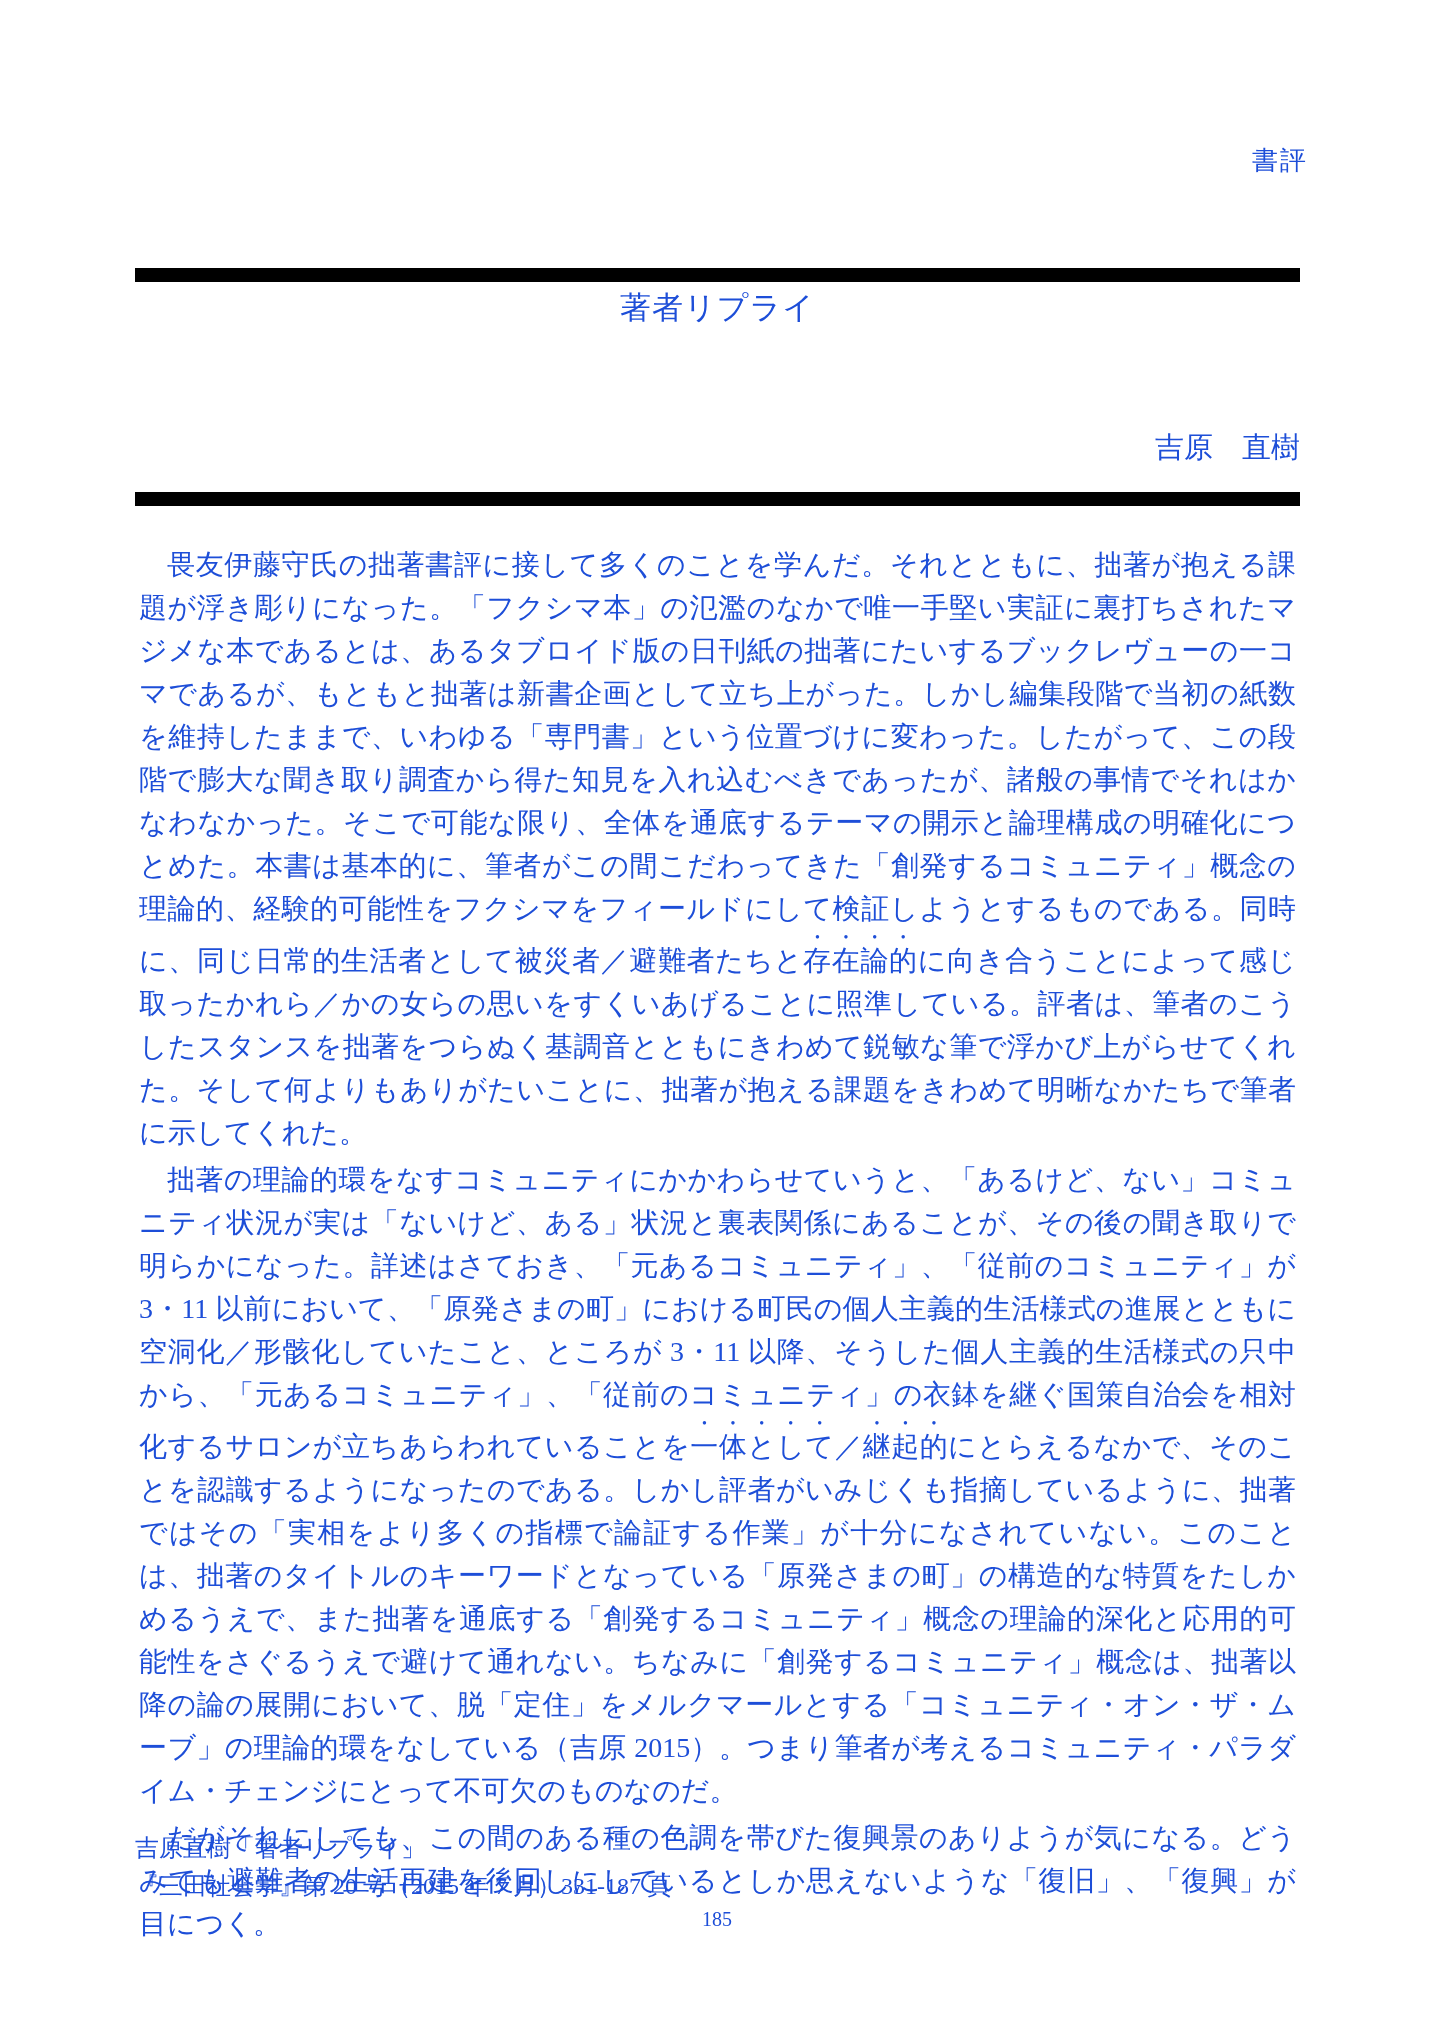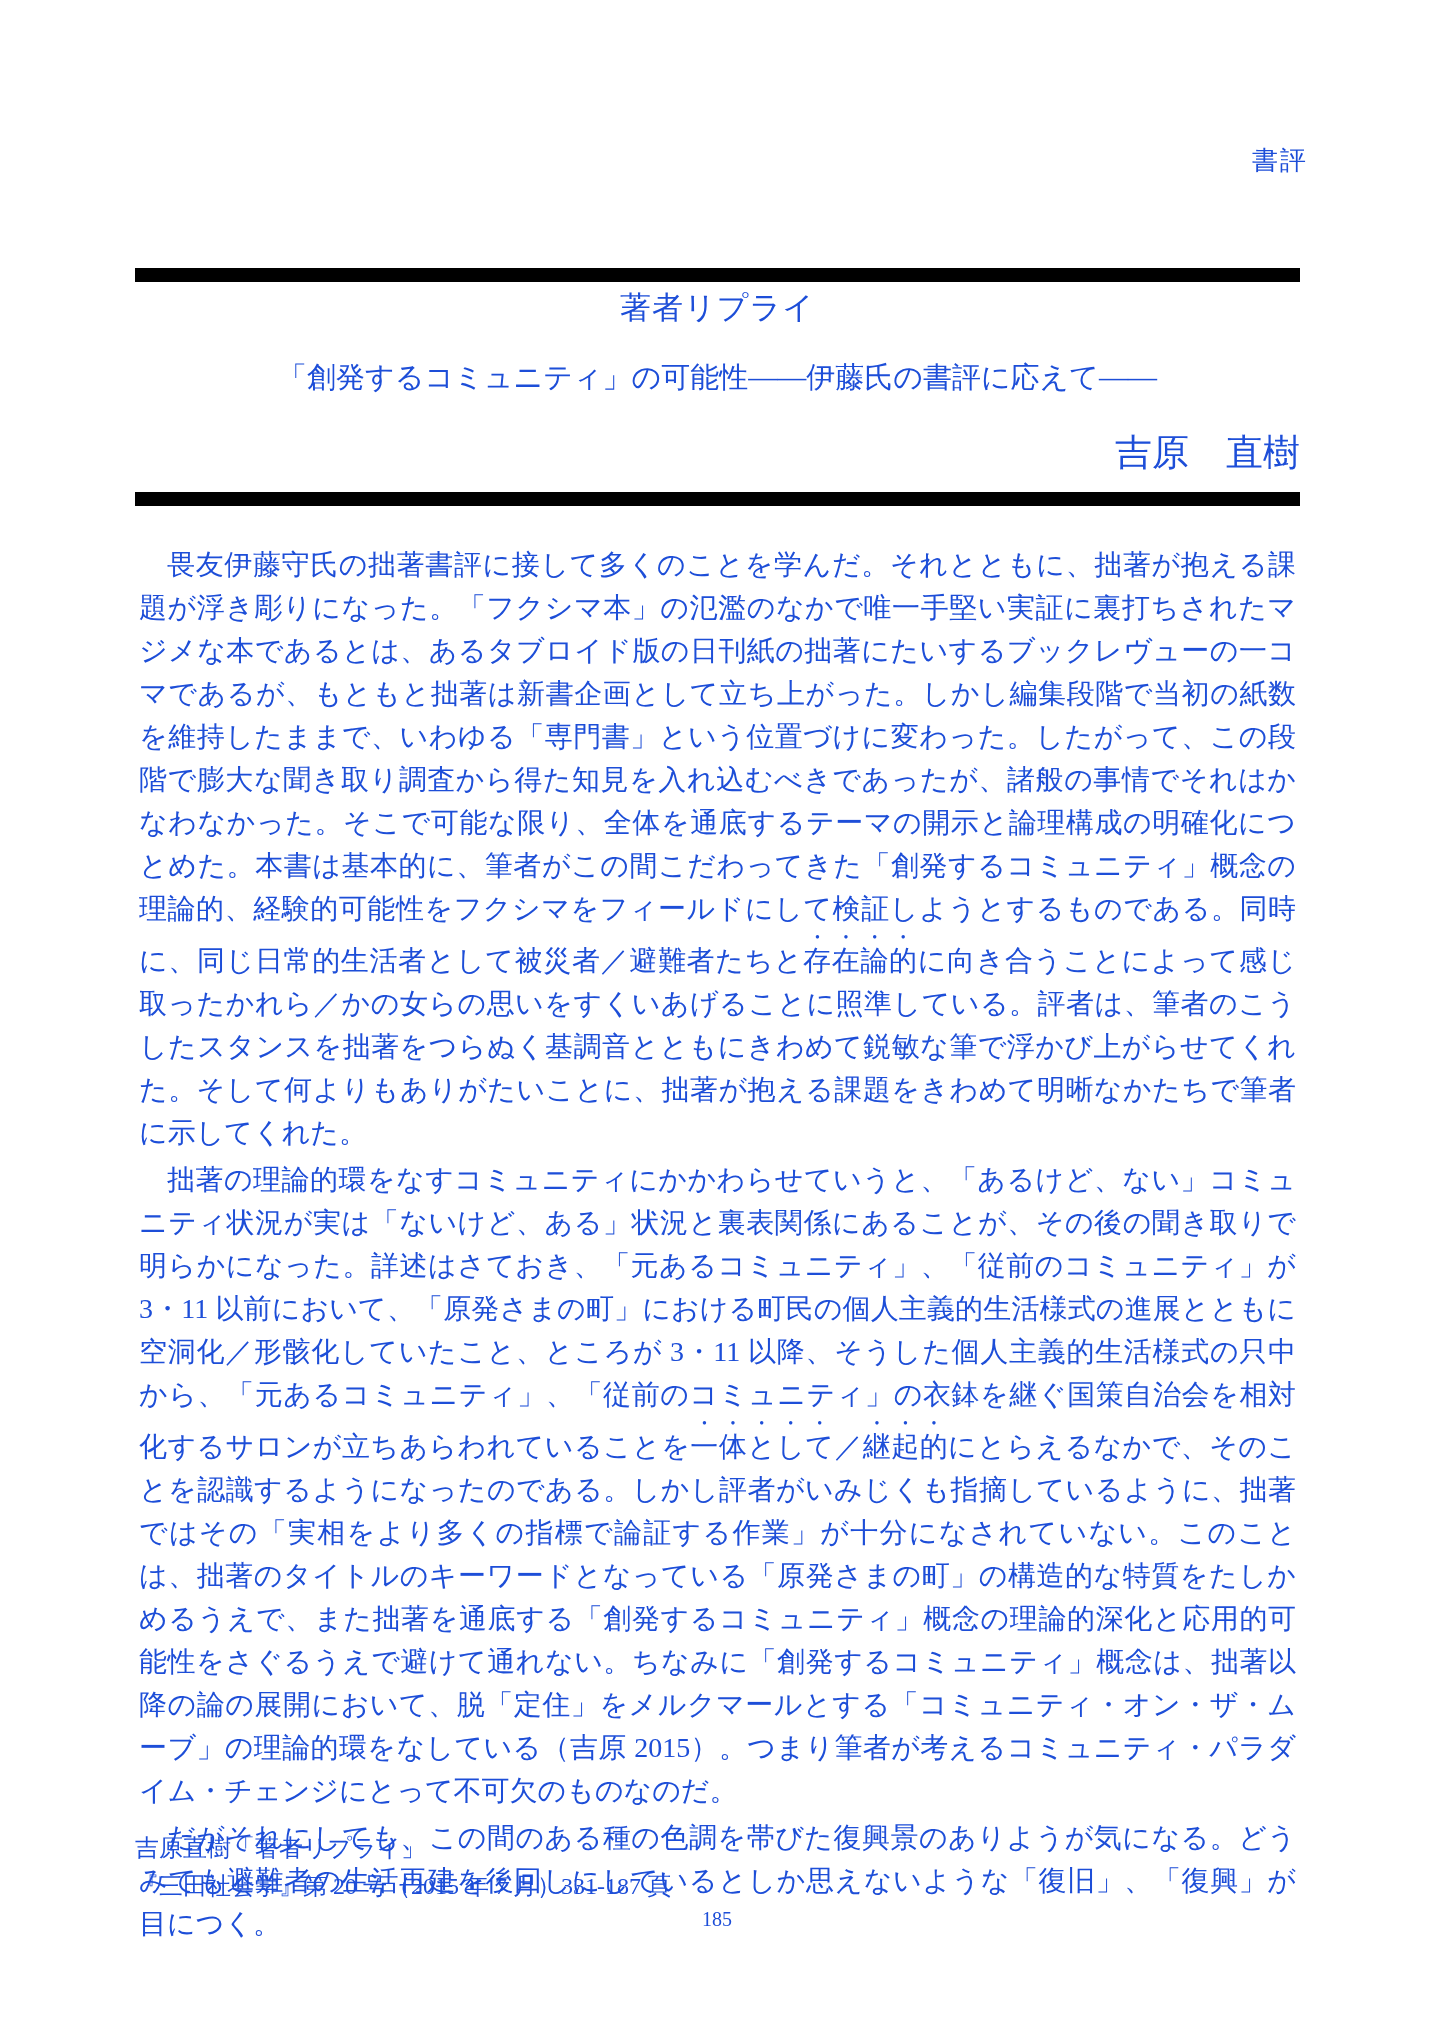--- a/index.html
+++ b/index.html
@@ -49,21 +49,21 @@
     width: 1165px;
     text-align: center;
     font-size: 29px;
   }
   .author {
     position: absolute;
     top: 428px;
     left: 135px;
     width: 1165px;
     text-align: right;
-    font-size: 37px;
+    font-size: 29px;
   }
   .body-text {
     position: absolute;
     top: 539px;
     left: 135px;
     width: 1165px;
     font-size: 28px;
     line-height: 43px;
     text-align: justify;
   }
@@ -99,21 +99,20 @@
 <body>
 
 <div class="page">
 
   <div class="header-label">書評</div>
 
   <div class="rule rule-top"></div>
 
   <h1 class="title">著者リプライ</h1>
 
-  <div class="subtitle">「創発するコミュニティ」の可能性――伊藤氏の書評に応えて――</div>
 
   <div class="author">吉原　直樹</div>
 
   <div class="rule rule-bottom"></div>
 
   <div class="body-text">
     <p><span>畏友伊藤守氏の拙著書評に接して多くのことを学んだ。それとともに、拙著が抱える課題が浮き彫りになった。「フクシマ本」の氾濫のなかで唯一手堅い実証に裏打ちされたマジメな本であるとは、あるタブロイド版の日刊紙の拙著にたいするブックレヴューの一コマであるが、もともと拙著は新書企画として立ち上がった。しかし編集段階で当初の紙数を維持したままで、いわゆる「専門書」という位置づけに変わった。したがって、この段階で膨大な聞き取り調査から得た知見を入れ込むべきであったが、諸般の事情でそれはかなわなかった。そこで可能な限り、全体を通底するテーマの開示と論理構成の明確化につとめた。本書は基本的に、筆者がこの間こだわってきた「創発するコミュニティ」概念の理論的、経験的可能性をフクシマをフィールドにして検証しようとするものである。同時に、同じ日常的生活者として被災者／避難者たちと</span><span class="em-dots">存在論的</span><span>に向き合うことによって感じ取ったかれら／かの女らの思いをすくいあげることに照準している。評者は、筆者のこうしたスタンスを拙著をつらぬく基調音とともにきわめて鋭敏な筆で浮かび上がらせてくれた。そして何よりもありがたいことに、拙著が抱える課題をきわめて明晰なかたちで筆者に示してくれた。</span></p>
     <p><span>拙著の理論的環をなすコミュニティにかかわらせていうと、「あるけど、ない」コミュニティ状況が実は「ないけど、ある」状況と裏表関係にあることが、その後の聞き取りで明らかになった。詳述はさておき、「元あるコミュニティ」、「従前のコミュニティ」が 3・11 以前において、「原発さまの町」における町民の個人主義的生活様式の進展とともに空洞化／形骸化していたこと、ところが 3・11 以降、そうした個人主義的生活様式の只中から、「元あるコミュニティ」、「従前のコミュニティ」の衣鉢を継ぐ国策自治会を相対化するサロンが立ちあらわれていることを</span><span class="em-dots">一体として</span><span>／</span><span class="em-dots">継起的</span><span>にとらえるなかで、そのことを認識するようになったのである。しかし評者がいみじくも指摘しているように、拙著ではその「実相をより多くの指標で論証する作業」が十分になされていない。このことは、拙著のタイトルのキーワードとなっている「原発さまの町」の構造的な特質をたしかめるうえで、また拙著を通底する「創発するコミュニティ」概念の理論的深化と応用的可能性をさぐるうえで避けて通れない。ちなみに「創発するコミュニティ」概念は、拙著以降の論の展開において、脱「定住」をメルクマールとする「コミュニティ・オン・ザ・ムーブ」の理論的環をなしている（吉原 2015）。つまり筆者が考えるコミュニティ・パラダイム・チェンジにとって不可欠のものなのだ。</span></p>
     <p><span>だがそれにしても、この間のある種の色調を帯びた復興景のありようが気になる。どうみても避難者の生活再建を後回しにしているとしか思えないような「復旧」、「復興」が目につく。</span></p>
   </div>

